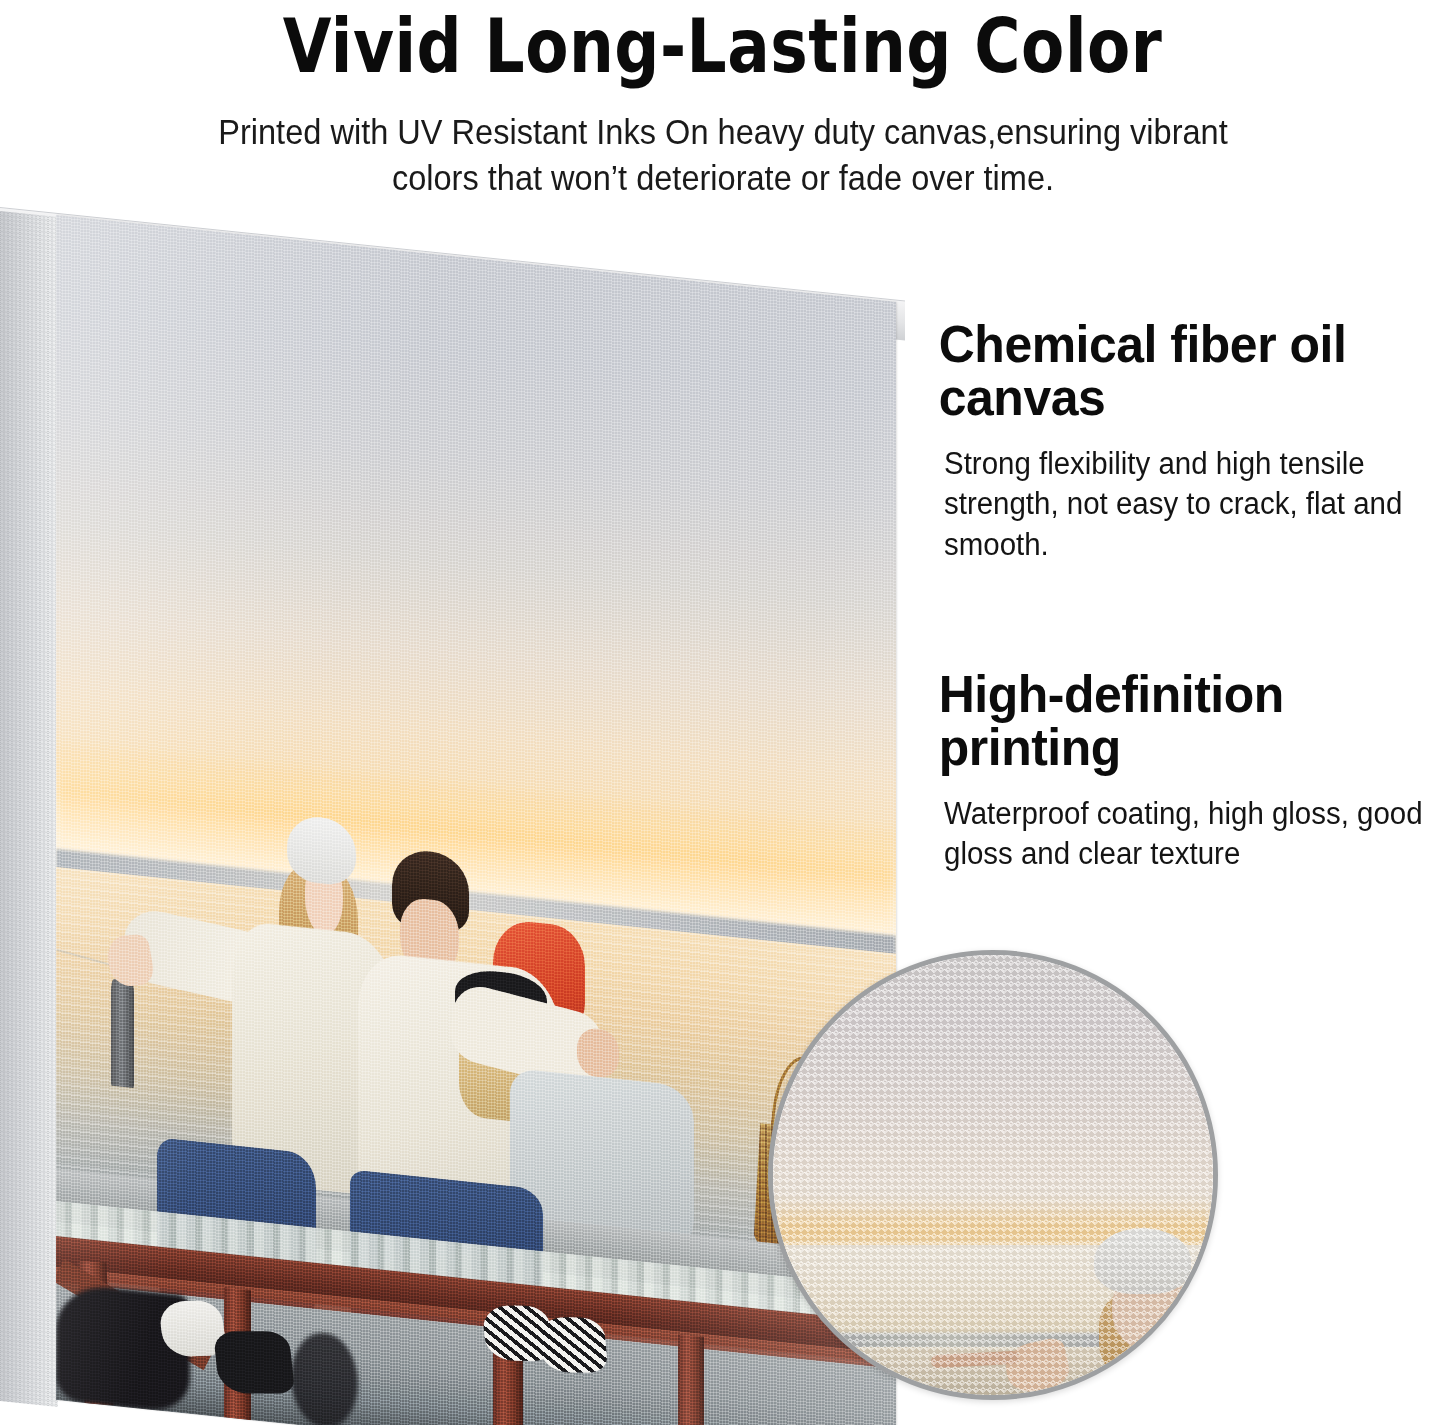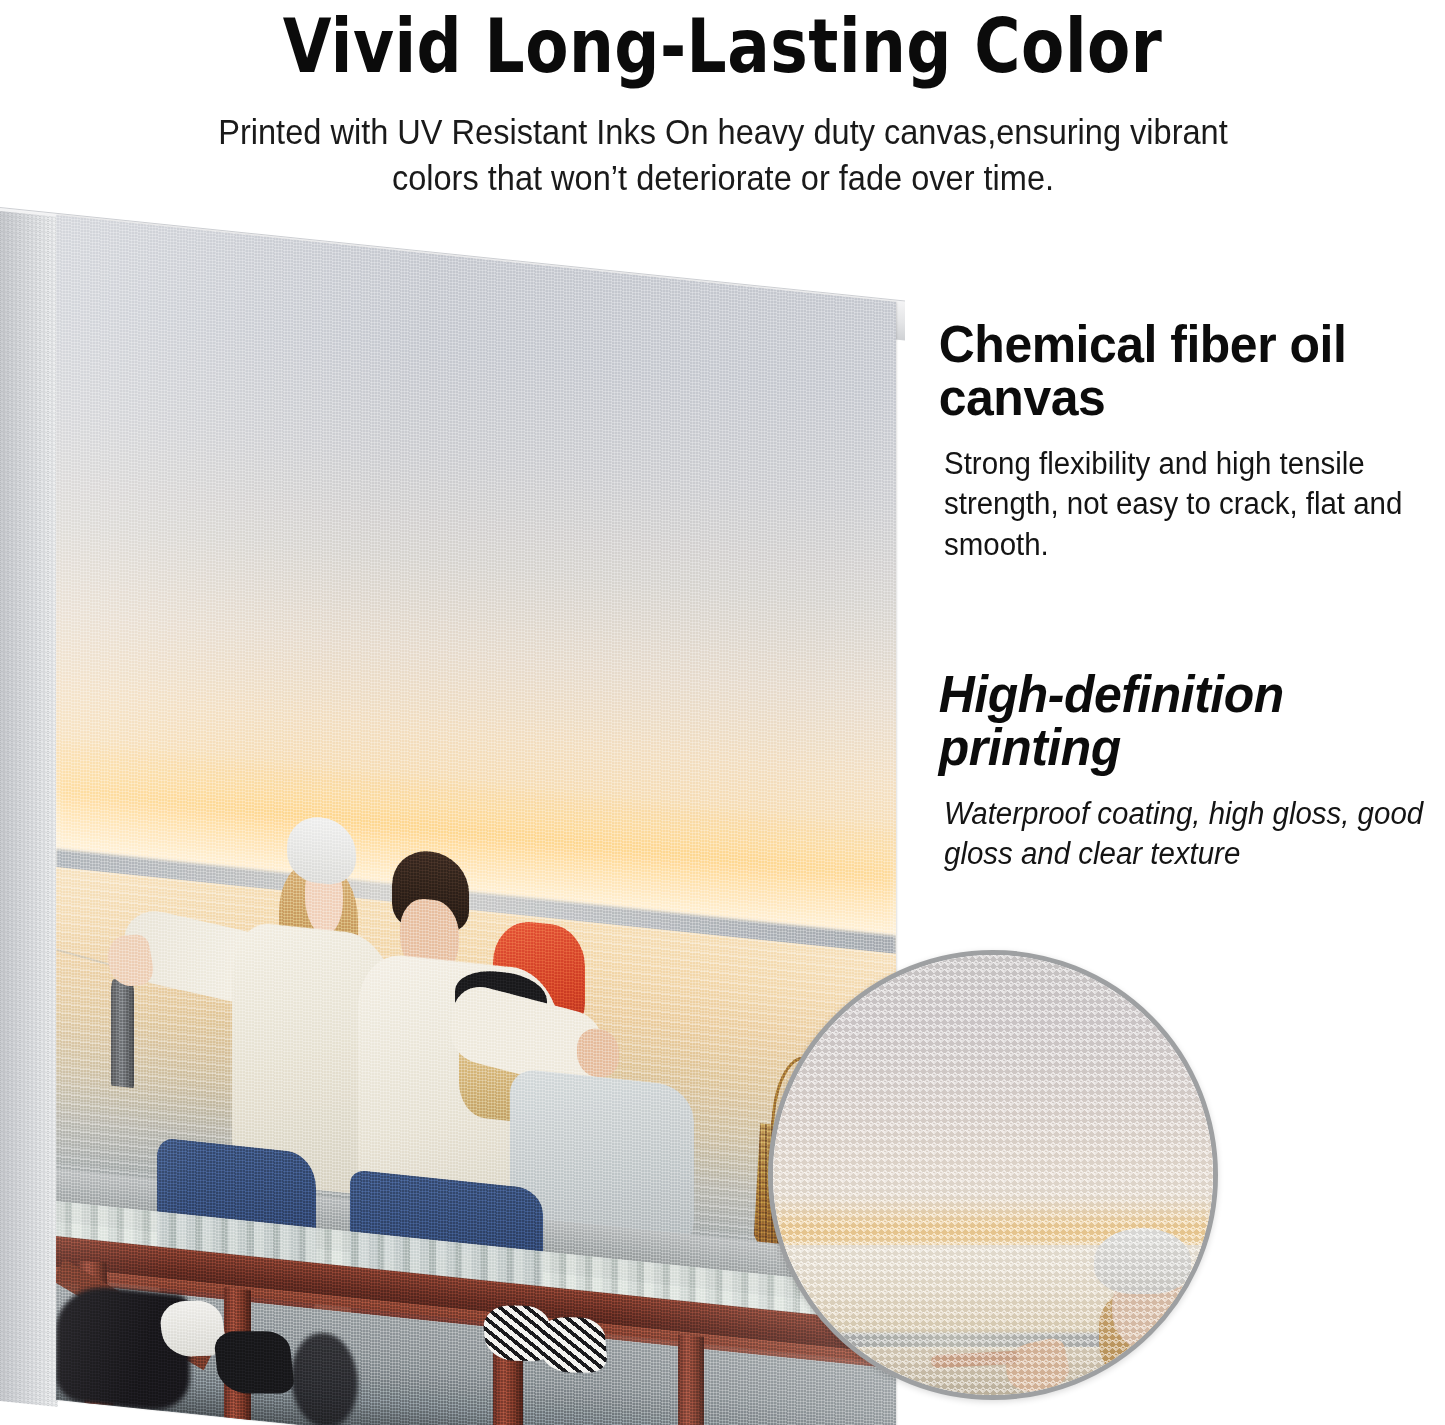--- a/index.html
+++ b/index.html
@@ -235,21 +235,21 @@
     mix-blend-mode:overlay;
   }
   .face-sheen {
     position:absolute; inset:0; pointer-events:none;
     background:linear-gradient(105deg, rgba(255,255,255,.28) 0%, rgba(255,255,255,0) 34%, rgba(255,255,255,0) 72%, rgba(255,255,255,.16) 100%);
   }
 
   
   .feature { position:absolute; width:520px; text-align:left; }
   .f1 { left:918px; top:318px; }
-  .f2 { left:918px; top:668px;font-style:italic; }
+  .f2 { left:918px; top:668px; }
 
   .feature h2 {
     font-family:"Liberation Sans", sans-serif;
     font-weight:bold;
     font-size:52px;
     line-height:1.02;
     color:#0c0c0c;
     letter-spacing:-0.5px;
     transform:scaleX(0.96);
     transform-origin:right top;

